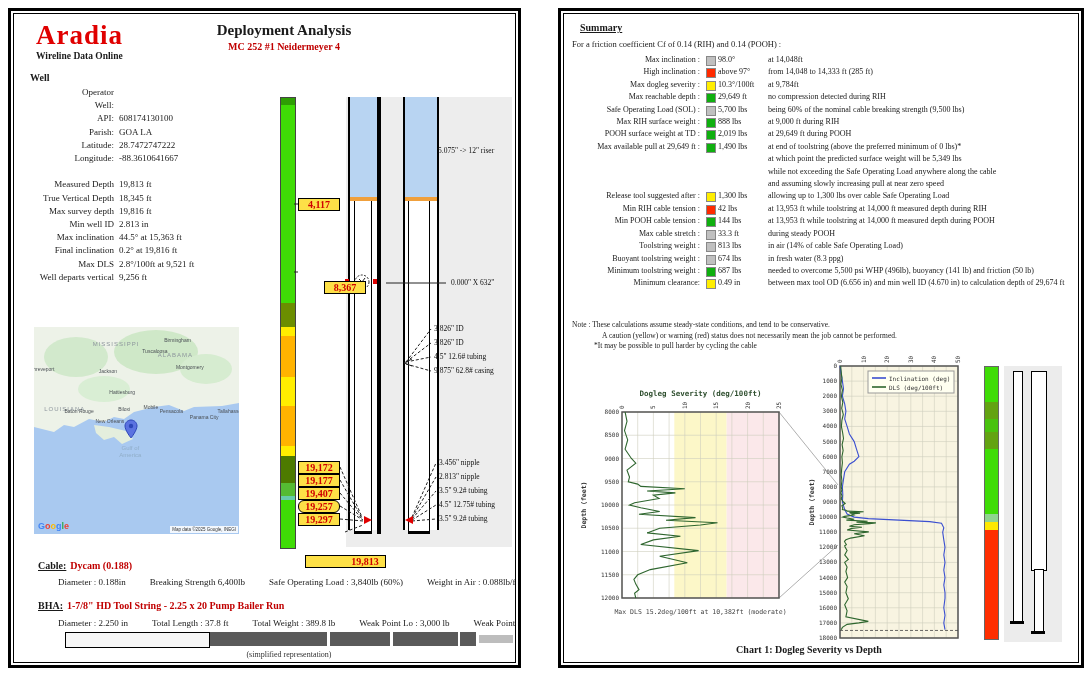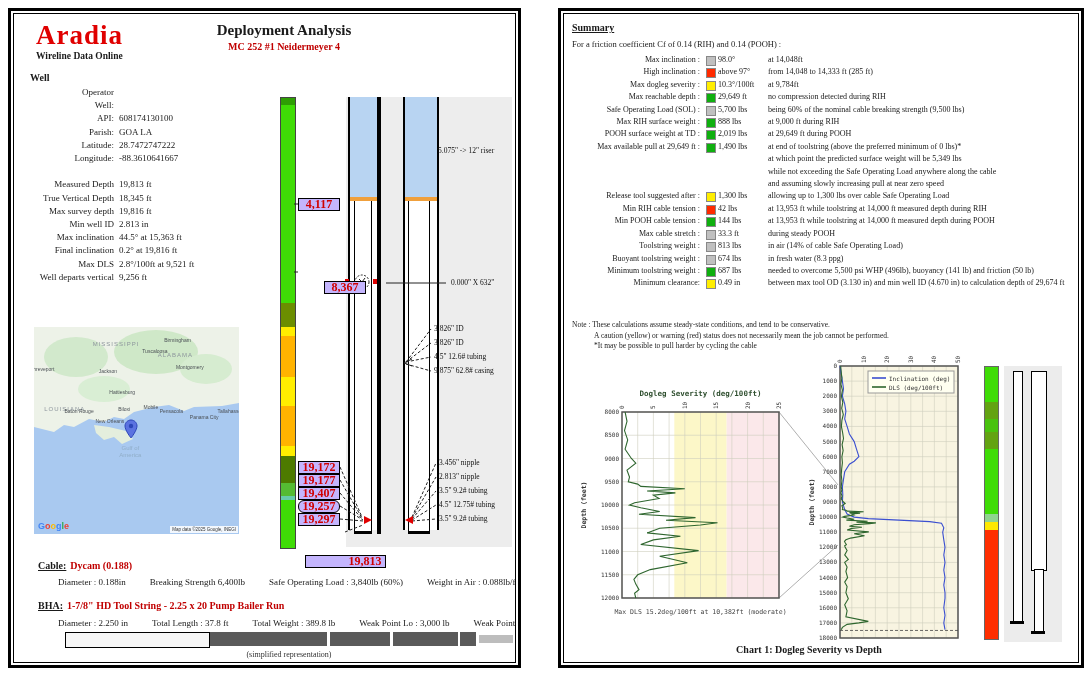--- a/index.html
+++ b/index.html
@@ -43,22 +43,22 @@
       #ffb300 53%,#ffb300 62%,#ffee00 62%,#ffee00 68.5%,
       #ffb300 68.5%,#ffb300 77.3%,#ffee00 77.3%,#ffee00 79.5%,
       #4d7a00 79.5%,#4d7a00 85.5%,#55bb33 85.5%,#55bb33 88.5%,
       #66ccaa 88.5%,#66ccaa 89.3%,#3fdc06 89.3%,#3fdc06 100%);}
   #schem-panel{left:332px;top:83px;width:166px;height:450px;background:#ededed;}
   .tube{position:absolute;background:#fff;border-left:2px solid #000;border-right:2px solid #000;}
   .tube-fill-blue{position:absolute;left:0;right:0;top:0;height:100px;background:#b8d4f2;}
   .tube-fill-orange{position:absolute;left:0;right:0;top:100px;height:4px;background:#f0a03c;}
   .tubing{position:absolute;background:#fff;border:1.5px solid #000;border-top:none;border-bottom:3px solid #000;}
   .casing-line{position:absolute;background:#000;}
-  .dmark{position:absolute;width:40px;height:11px;border:1px solid #000;background:#c4b5fd;
-         color:#d00000;font-weight:bold;font-size:12px;text-align:center;line-height:11px;}
+  .dmark{position:absolute;width:40px;height:11px;border:1px solid #000;background:#fde047;
+         color:#d00000;font-weight:bold;font-size:10px;text-align:center;line-height:11px;}
   .slabel{position:absolute;font-size:7.5px;color:#111;white-space:nowrap;}
 
   
   .sec-line{position:absolute;font-size:10px;}
   .sec-black{font-weight:bold;text-decoration:underline;text-align:right;}
   .sec-red{font-weight:bold;color:#c00000;margin-left:4px;}
   .detail-row{position:absolute;display:flex;gap:24px;font-size:9px;white-space:nowrap;}
   .bha-seg{position:absolute;height:14px;}
   .bha-caption{position:absolute;font-size:8px;color:#333;text-align:center;}
 
@@ -309,21 +309,21 @@
       <div class="abs bha-seg" style="left:446px;top:618px;width:16px;background:#5a5a5a;"></div>
       <div class="abs bha-seg" style="left:465px;top:621px;width:34px;height:8px;background:#bdbdbd;"></div>
     </div>
     <div class="bha-caption" style="left:51px;top:636px;width:448px;">(simplified representation)</div>
   </div>
 </div>
 
 <div class="page" id="page2">
   <div class="inner">
 
-    <div class="abs sum-heading" style="left:8px;top:8px;">Summary</div>
+    <div class="abs sum-heading" style="left:16px;top:8px;">Summary</div>
     <div class="abs sum-intro" style="left:8px;top:25px;">For a friction coefficient Cf of 0.14 (RIH) and 0.14 (POOH) :</div>
     <div class="abs" id="summary-rows" style="left:8px;top:40px;width:498px;">
         <div class="sum-row">
           <span class="sum-label">Max inclination :</span>
           <span class="chip" style="background: rgb(192, 192, 192);"></span>
           <span class="sum-value">98.0°</span>
           <div class="sum-desc">
             <div class="sum-desc-line">at 14,048ft</div>
           </div>
         </div>
@@ -440,27 +440,27 @@
           <span class="sum-value">687 lbs</span>
           <div class="sum-desc">
             <div class="sum-desc-line">needed to overcome 5,500 psi WHP (496lb), buoyancy (141 lb) and friction (50 lb)</div>
           </div>
         </div>
         <div class="sum-row">
           <span class="sum-label">Minimum clearance:</span>
           <span class="chip" style="background: rgb(255, 238, 0);"></span>
           <span class="sum-value">0.49 in</span>
           <div class="sum-desc">
-            <div class="sum-desc-line">between max tool OD (3.130 in) and min well ID (4.670 in) to calculation depth of 29,674 ft</div>
+            <div class="sum-desc-line">between max tool OD (6.656 in) and min well ID (4.670 in) to calculation depth of 29,674 ft</div>
           </div>
         </div>
       </div>
     <div class="abs" id="summary-notes" style="left:8px;top:306px;width:490px;">
         <div class="note-line">Note : These calculations assume steady-state conditions, and tend to be conservative.</div>
-        <div class="note-line" style="margin-left: 22px;">A caution (yellow) or warning (red) status does not necessarily mean the job cannot be performed.</div>
+        <div class="note-line" style="margin-left: 30px;">A caution (yellow) or warning (red) status does not necessarily mean the job cannot be performed.</div>
         <div class="note-line" style="margin-left: 22px;">*It may be possible to pull harder by cycling the cable</div>
       </div>
 
     <svg class="abs" width="514" height="646" viewBox="0 0 514 646" style="left:0;top:0;pointer-events:none;">
       <line x1="215" y1="398" x2="274" y2="471" stroke="#b0b0b0" stroke-width="1"></line>
       <line x1="215" y1="584" x2="274" y2="531" stroke="#b0b0b0" stroke-width="1"></line>
     </svg>
 
     <div class="abs" id="chart1-host" style="left:0;top:0;">
         <svg width="230" height="238" style="position:absolute;left:10px;top:370px;overflow:visible;">

